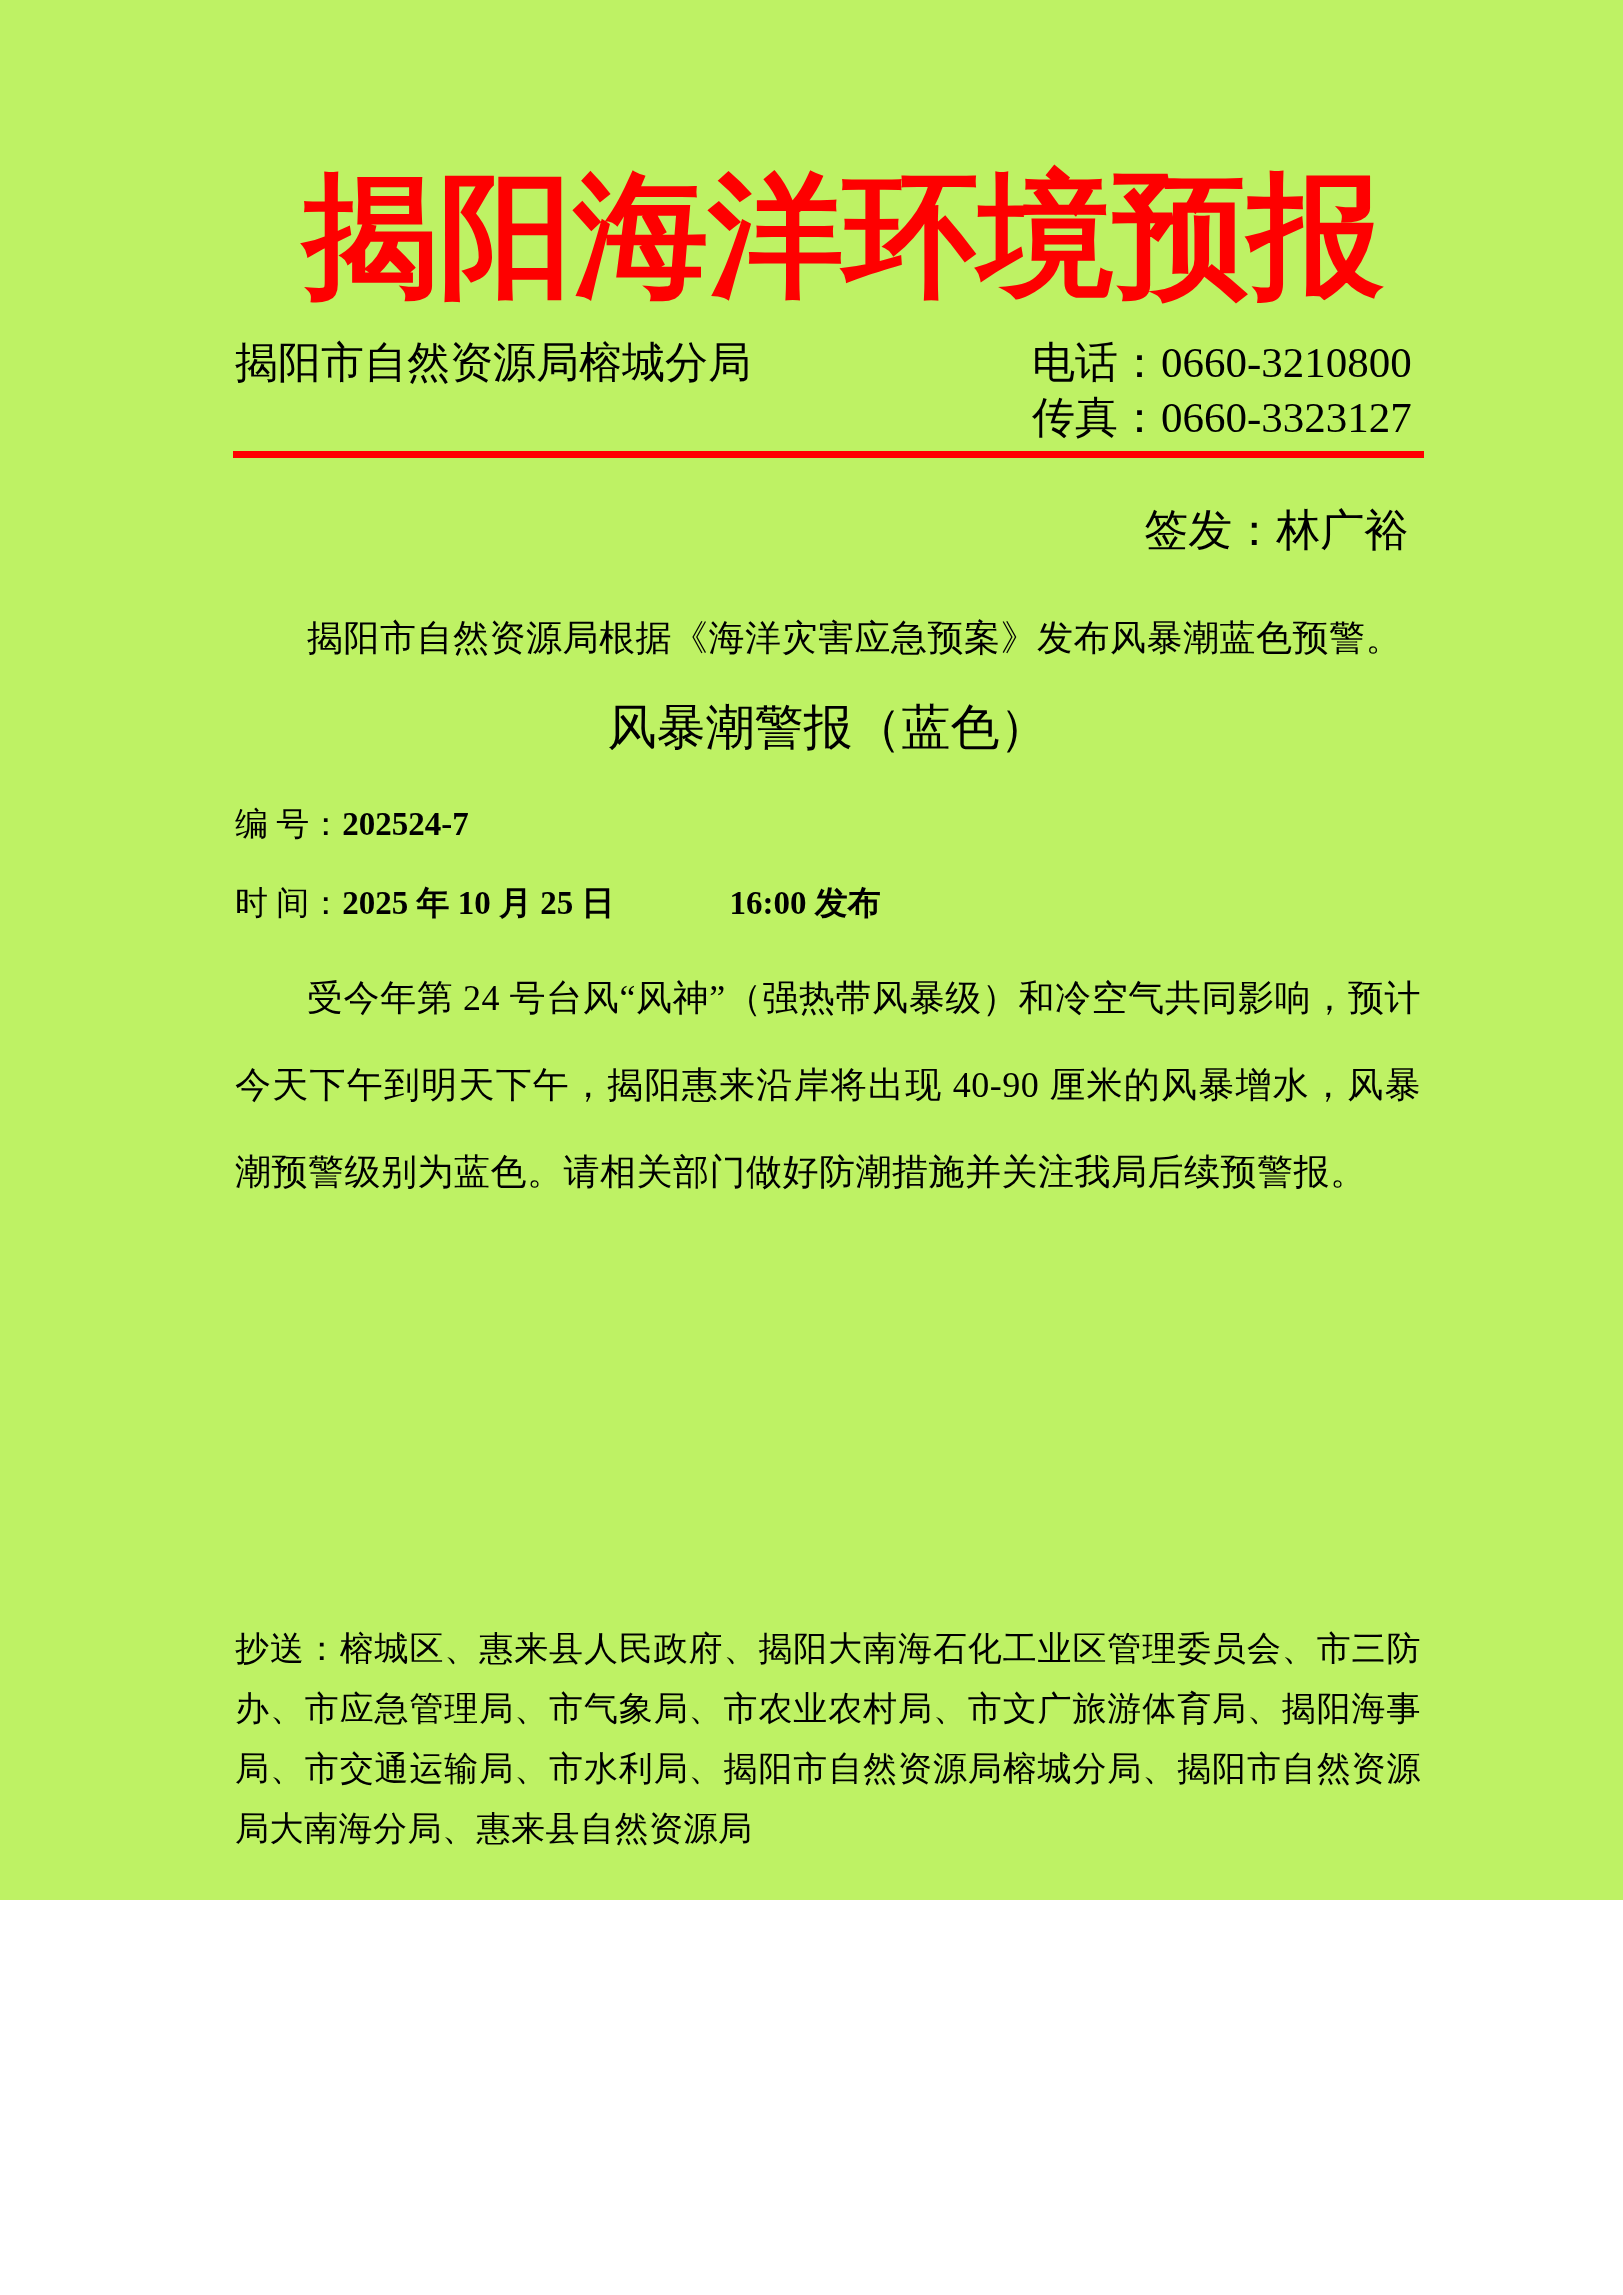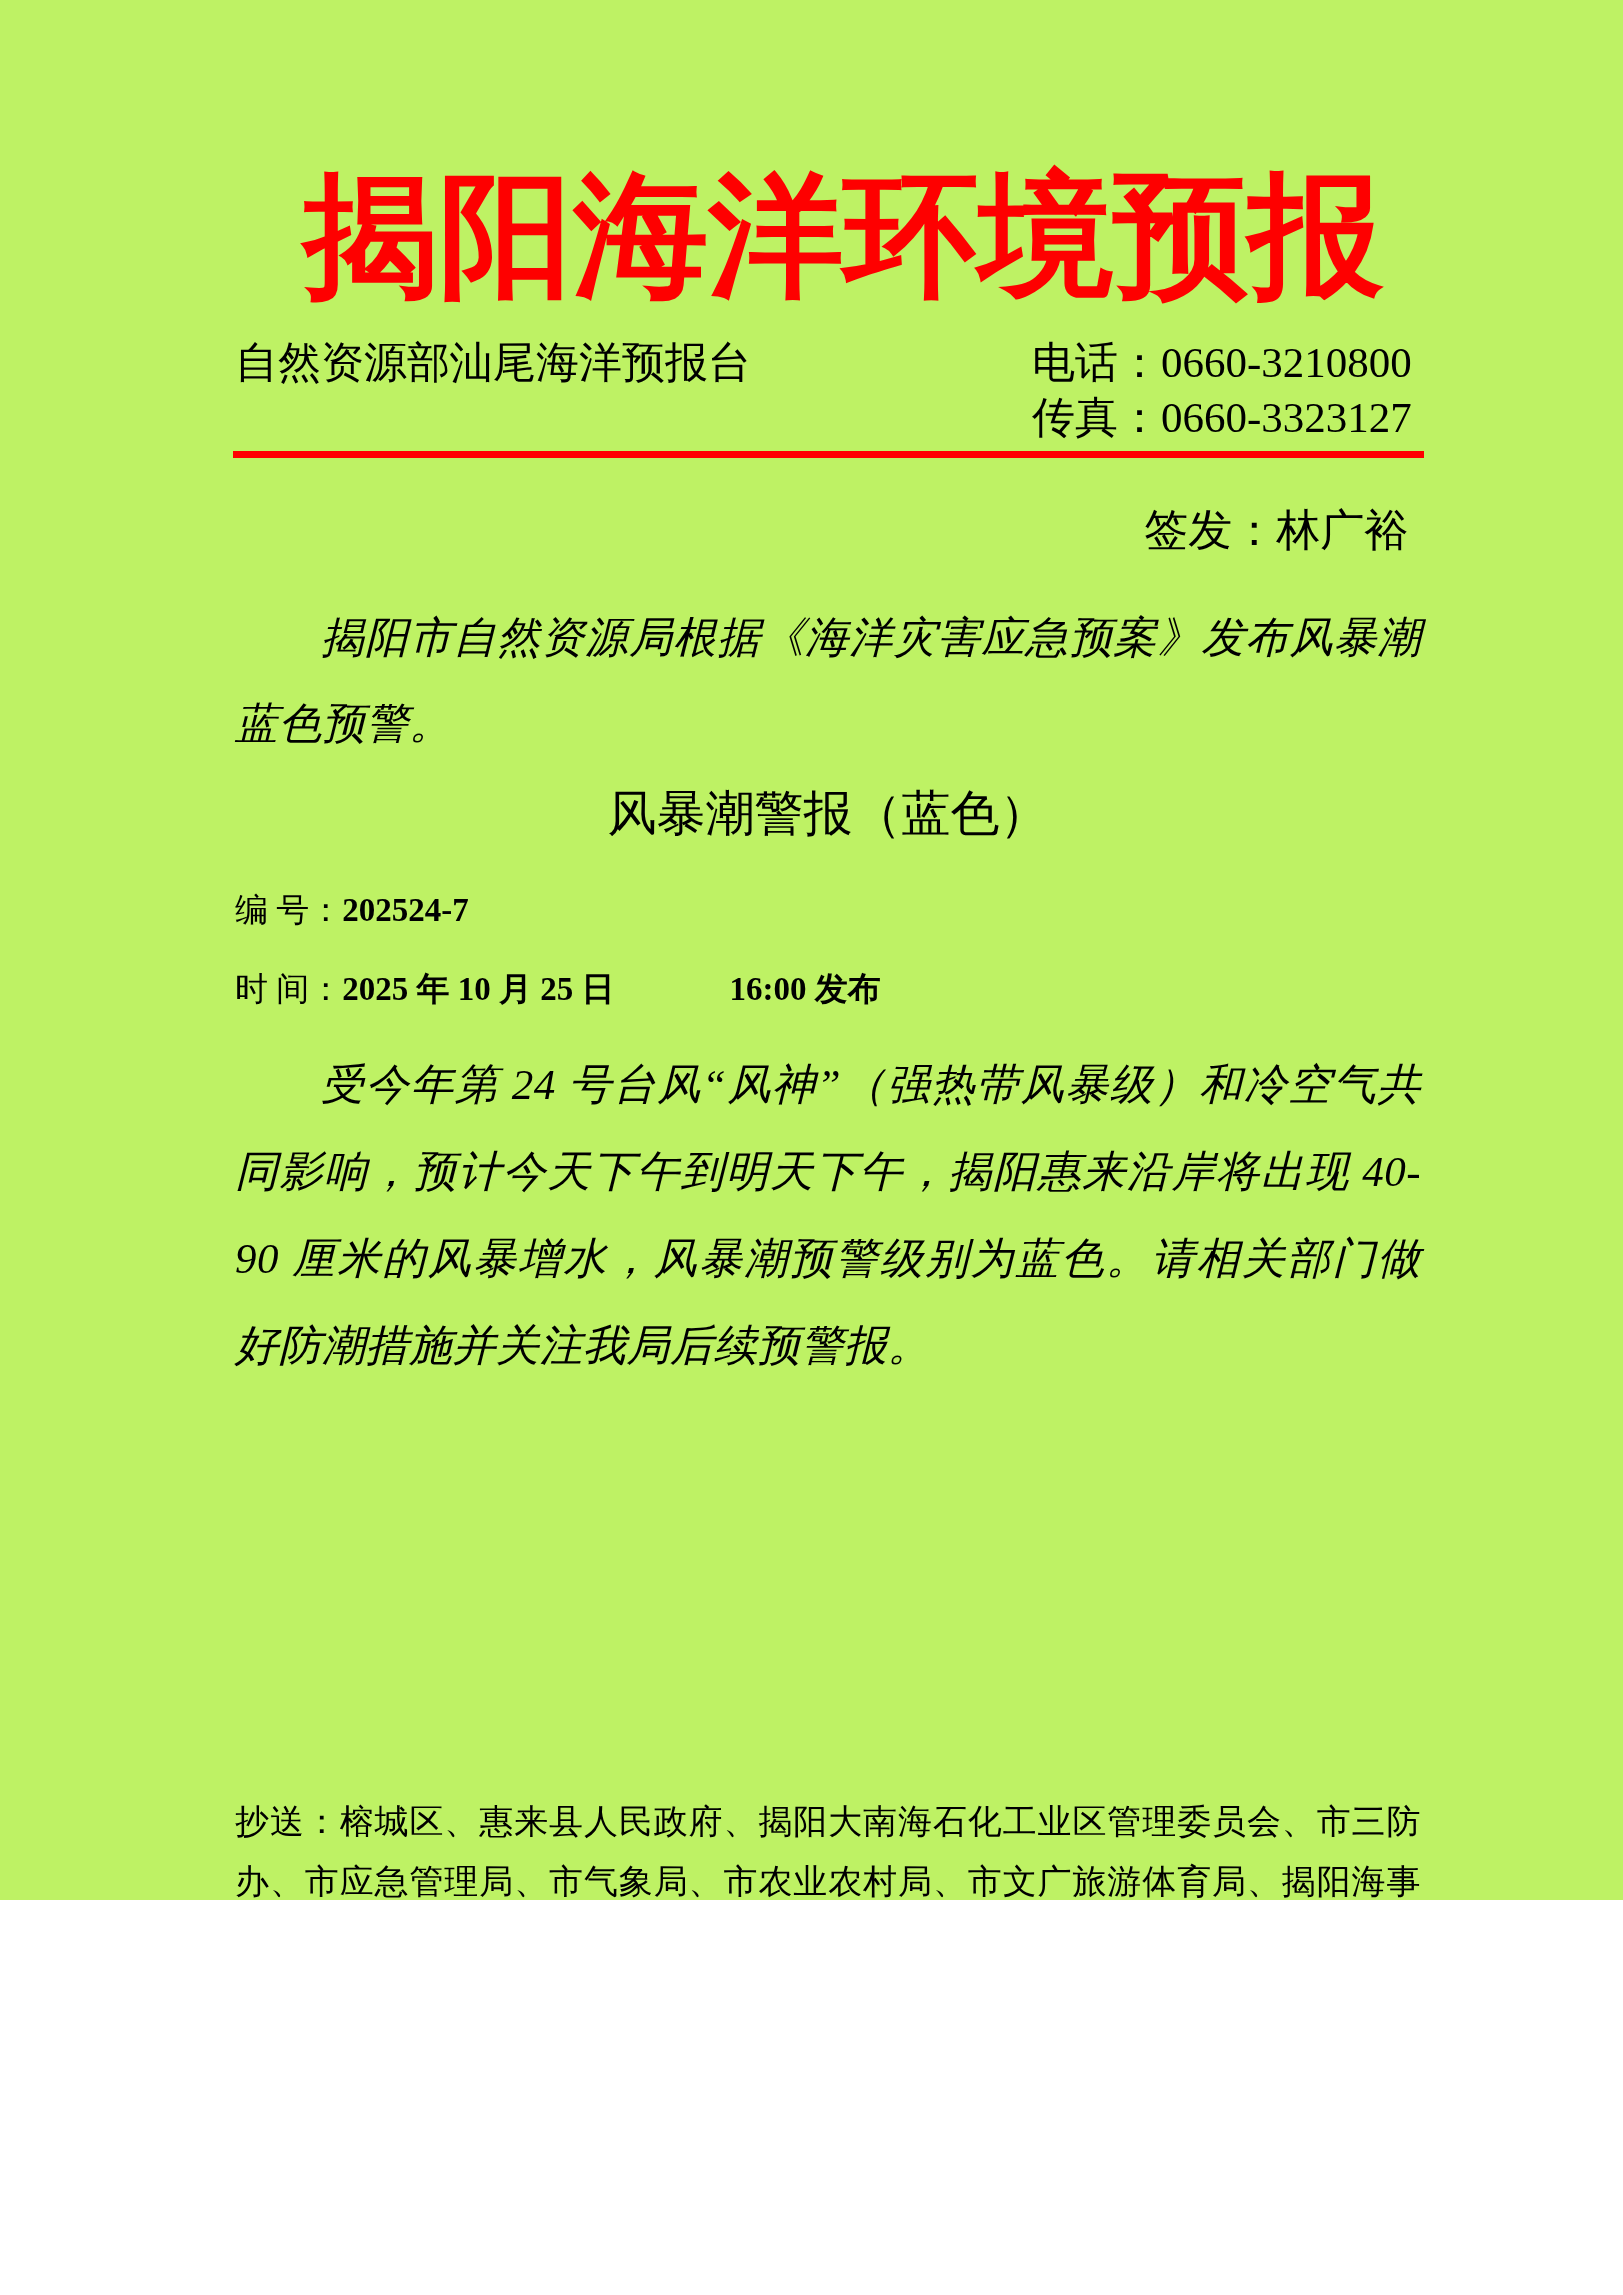--- a/index.html
+++ b/index.html
@@ -45,26 +45,25 @@
   .signer {
     margin-top: 45px;
     font-size: 44px;
     line-height: 56px;
     text-align: right;
     padding-right: 12.8px;
     white-space: nowrap;
   }
   .para {
     margin: 0;
-    font-size: 43px;
+    font-size: 36px;
     line-height: 86px;
     text-align: justify;
     text-indent: 2em;
     letter-spacing: 0.5px;
-    font-style: italic;
   }
   .para.intro { margin-top: 36px; }
   .para.body2 { margin-top: 12.3px; line-height: 87px; }
   .alert {
     margin: 0;
     margin-top: 19px;
     font-size: 49px;
     line-height: 54px;
     font-weight: normal;
     font-family: "Liberation Sans", sans-serif;
@@ -91,21 +90,21 @@
 </head>
 <body>
 
 <div class="page" style="color: rgb(0, 0, 0);">
   <div class="content">
 
     <h1 class="title" style="color: rgb(254, 0, 0);">揭阳海洋环境预报</h1>
 
     <div class="header-row">
       <div class="org">
-        <div>自然资源部汕尾海洋预报台</div>
+        <div>揭阳市自然资源局榕城分局</div>
       </div>
       <div class="contact">
         <div><span>电话：</span><span>0660-3210800</span></div>
         <div><span>传真：</span><span>0660-3323127</span></div>
       </div>
     </div>
 
     <div class="rule" style="background: rgb(255, 0, 0);"></div>
 
     <div class="signer">

